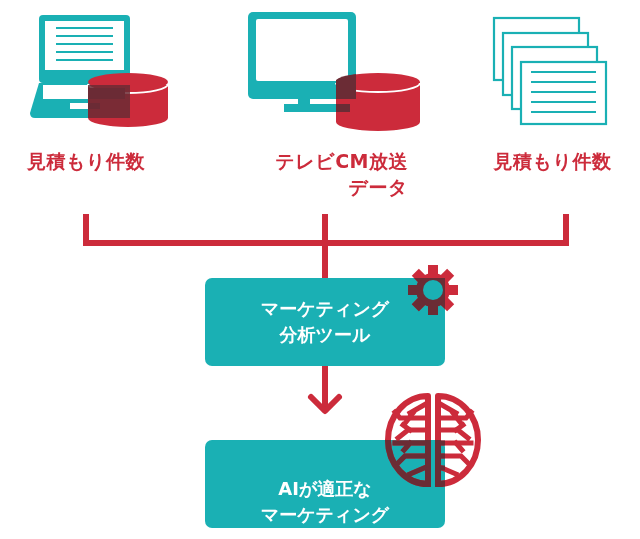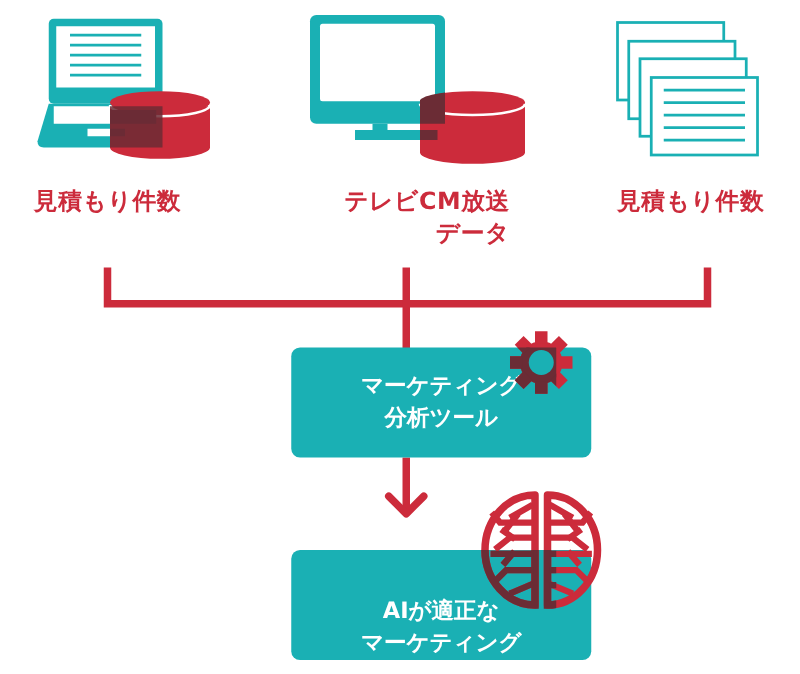--- a/index.html
+++ b/index.html
@@ -2,21 +2,21 @@
 <html><head>
 <meta charset="utf-8">
 <style>
   html, body { margin: 0; padding: 0; background: #ffffff; }
   body { width: 640px; height: 539px; position: relative; overflow: hidden;
          font-family: "DejaVu Sans", sans-serif; }
   .label { position: absolute; color: #cc2b3b; font-weight: bold; font-size: 19px;
            line-height: 26px; text-align: center; white-space: nowrap; letter-spacing: 0.5px; }
   .box { position: absolute; background: #1ab0b4; border-radius: 7px; color: #ffffff;
          font-weight: bold; font-size: 18px; line-height: 26px; text-align: center;
-         display: flex; flex-direction: column; justify-content: center; align-items: center; margin-left: 28px; }
+         display: flex; flex-direction: column; justify-content: center; align-items: center; }
   svg { position: absolute; left: 0; top: 0; overflow: visible; }
 </style>
 </head>
 <body>
 
 <svg width="640" height="539">
   <g stroke="#cc2b3b" stroke-width="6" fill="none" stroke-linecap="butt">
     <path d="M86 214 V243 H325"></path>
     <path d="M566 214 V243 H325"></path>
     <path d="M325 214 V280"></path>

